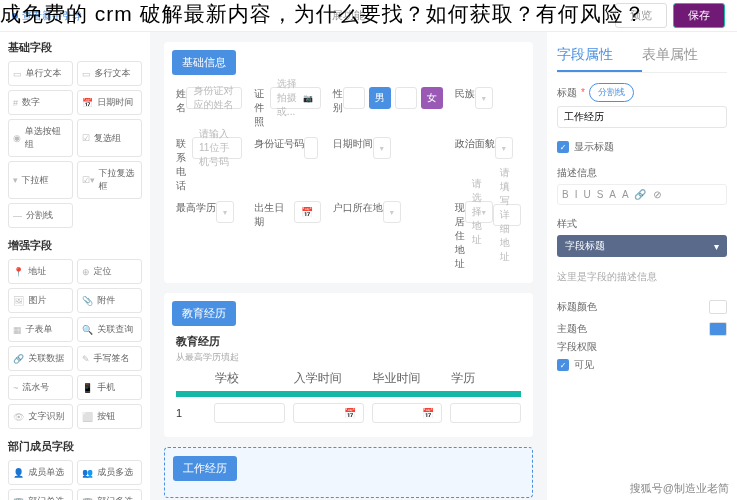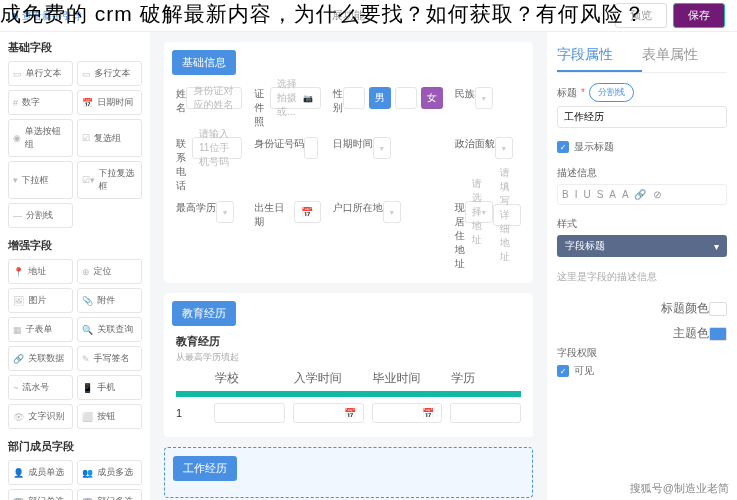--- a/index.html
+++ b/index.html
@@ -46,21 +46,21 @@
 .prop-label{font-size:10px;color:#666;margin-bottom:4px;display:flex;align-items:center;gap:4px}
 .prop-label .req{color:#f56}
 .prop-input{width:100%;border:1px solid #e5e5e5;border-radius:3px;padding:4px 6px;font-size:10px;height:22px}
 .pill-btn{border:1px solid #4a90e2;color:#4a90e2;border-radius:10px;padding:2px 8px;font-size:9px;float:right}
 .checkbox-row{display:flex;align-items:center;gap:5px;font-size:10px;color:#666}
 .checkbox{width:12px;height:12px;background:#4a90e2;border-radius:2px;display:flex;align-items:center;justify-content:center;color:#fff;font-size:8px}
 .toolbar{display:flex;gap:6px;padding:4px;border:1px solid #eee;border-radius:3px;color:#999;font-size:10px}
 .toolbar span{cursor:pointer}
 .style-select{background:#5a6a8a;color:#fff;padding:4px 8px;border-radius:3px;font-size:10px;display:flex;justify-content:space-between;align-items:center}
 .hint{font-size:10px;color:#aaa;margin-top:13px}
-.color-row{display:flex;justify-content:flex-end;align-items:center;font-size:12px;color:#666;padding:4px 0}
+.color-row{display:flex;justify-content:space-between;align-items:center;font-size:10px;color:#666;padding:4px 0}
 .color-box{width:18px;height:14px;border:1px solid #ddd;border-radius:2px}
 .color-box.blue{background:#4a90e2}
 .watermark{position:absolute;bottom:4px;right:8px;font-size:11px;color:#888;z-index:100}
 .selected-field{border:1px dashed #4a90e2!important;background:#f0f7ff}
 </style>
 </head>
 <body>
 
 <div class="overlay-title">成免费的 crm 破解最新内容，为什么要找？如何获取？有何风险？</div>
 <div class="watermark">搜狐号@制造业老简</div>

